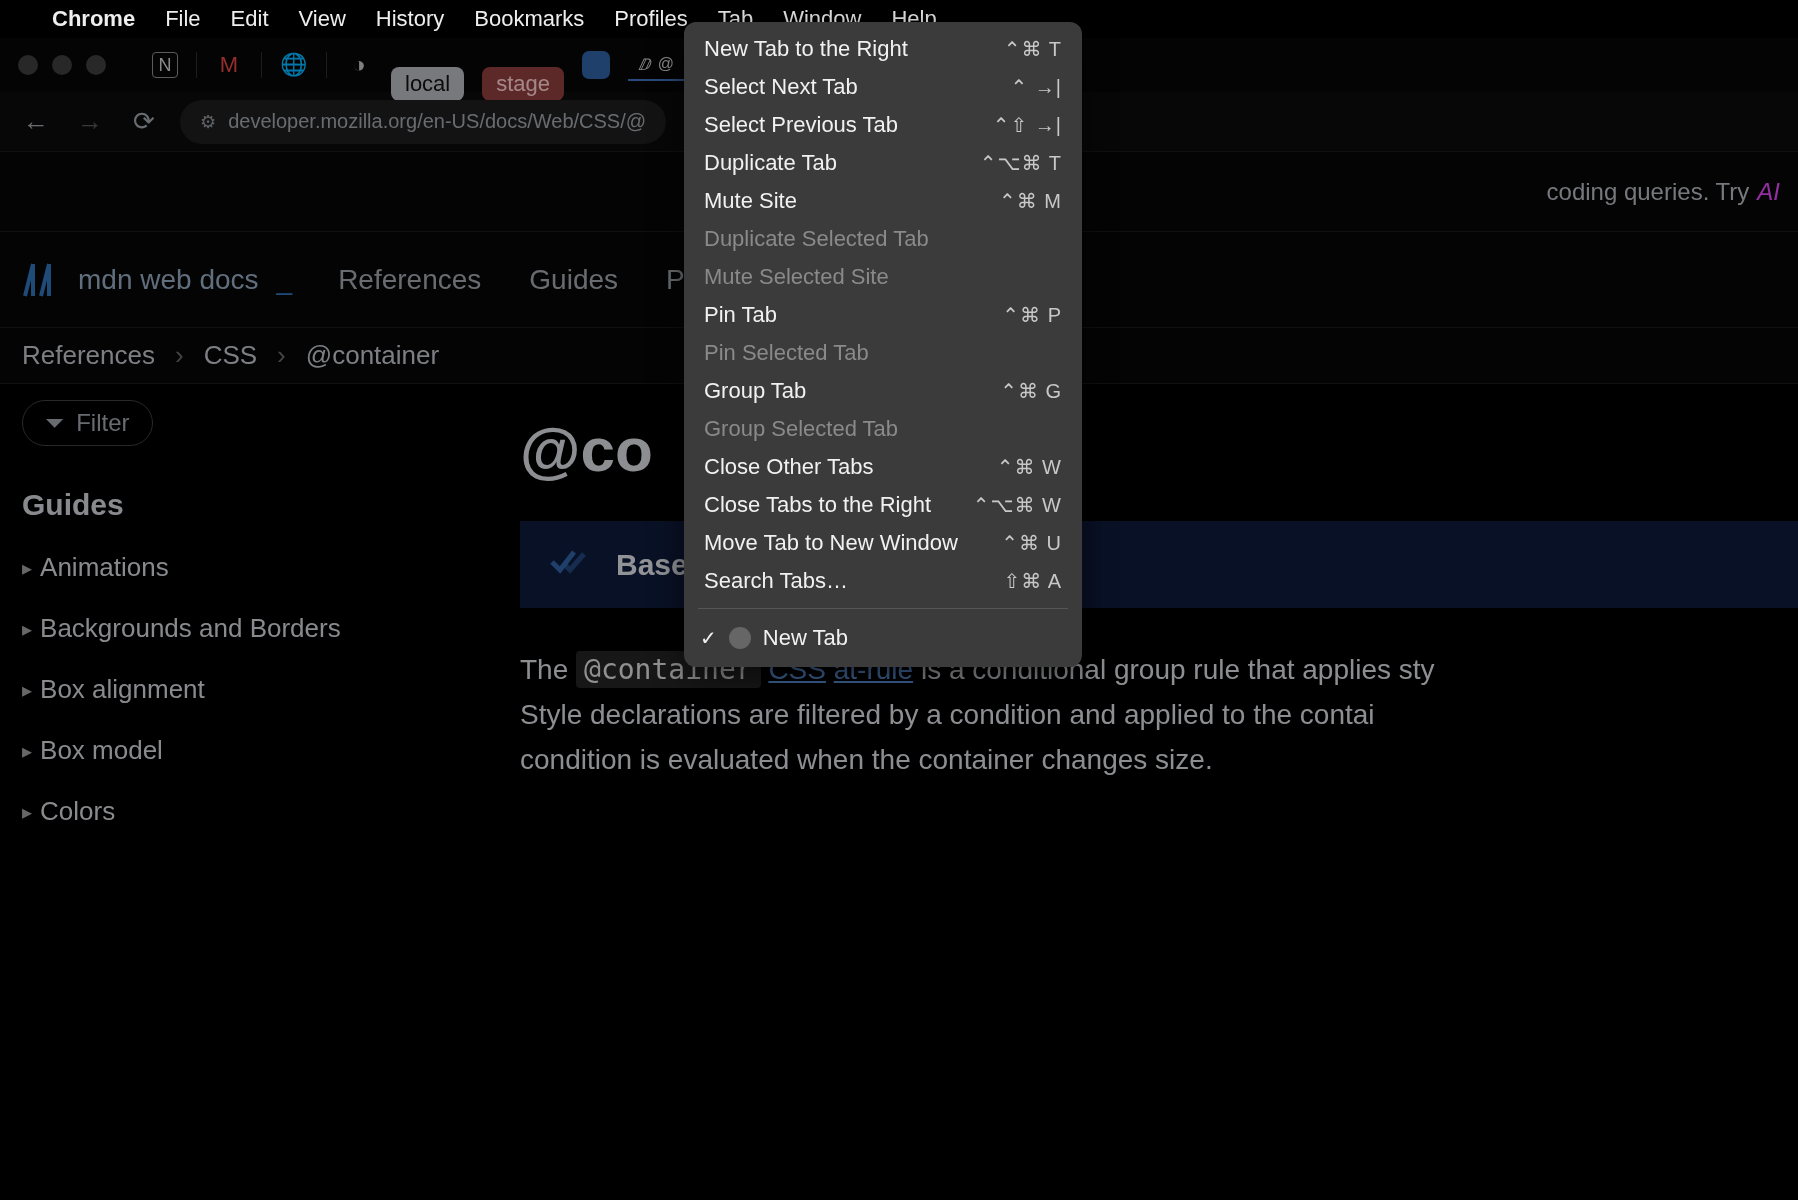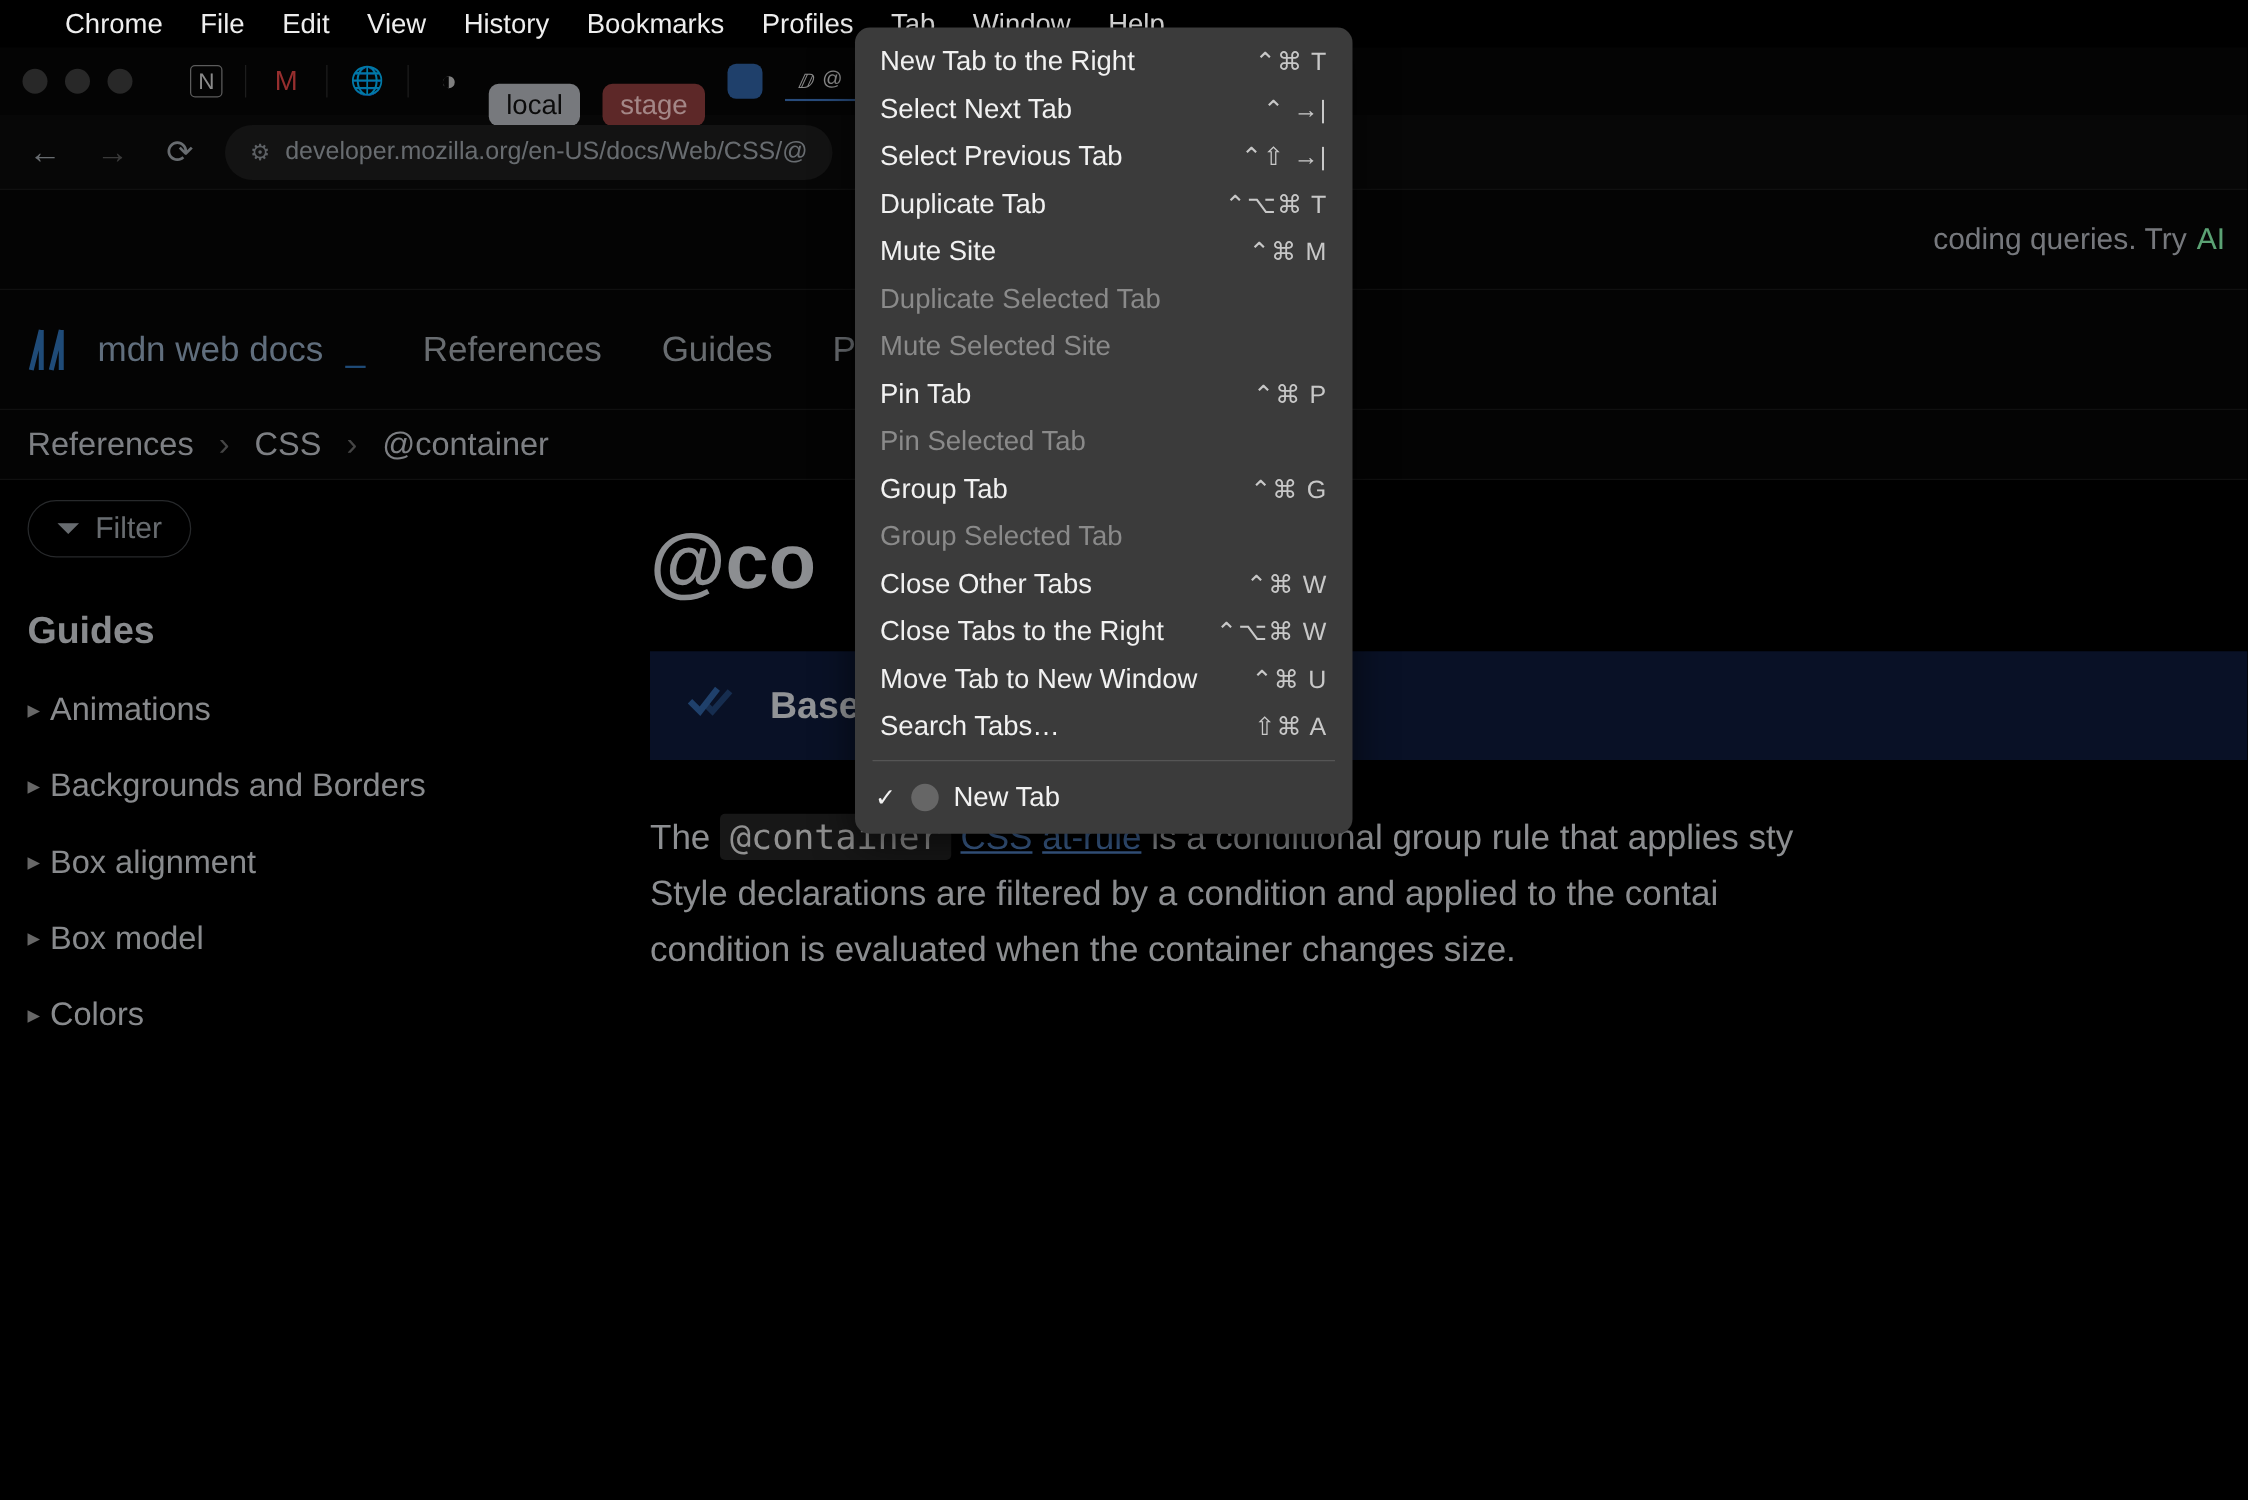--- a/index.html
+++ b/index.html
@@ -18,21 +18,21 @@
     height: 38px;
     display: flex;
     align-items: center;
     padding: 0 22px;
     gap: 30px;
     background: #000;
     color: #eee;
     font-size: 22px;
   }
   .menubar .apple { font-size: 24px; }
-  .menubar .appname { font-weight: 400; }
+  .menubar .appname { font-weight: 700; }
   .menubar .menuitem { cursor: default; }
 
   
   .tabstrip {
     height: 54px;
     background: #060606;
     display: flex;
     align-items: center;
     padding: 0 18px;
     gap: 18px;
@@ -83,21 +83,21 @@
 
   
   .mdn-banner {
     height: 80px;
     display:flex; align-items:center; justify-content:flex-end;
     padding: 0 18px;
     color:#aeb2b8; font-size:24px;
     border-bottom: 1px solid #181818;
     background:#060606;
   }
-  .mdn-banner .ai { color:#86efac; margin-left:8px; }
+  .mdn-banner .ai { color:#d946ef; margin-left:8px;font-style:italic; }
 
   
   .mdn-header {
     height: 96px;
     display:flex; align-items:center;
     padding: 0 22px;
     gap: 46px;
     background:#060606;
     border-bottom: 1px solid #181818;
   }

